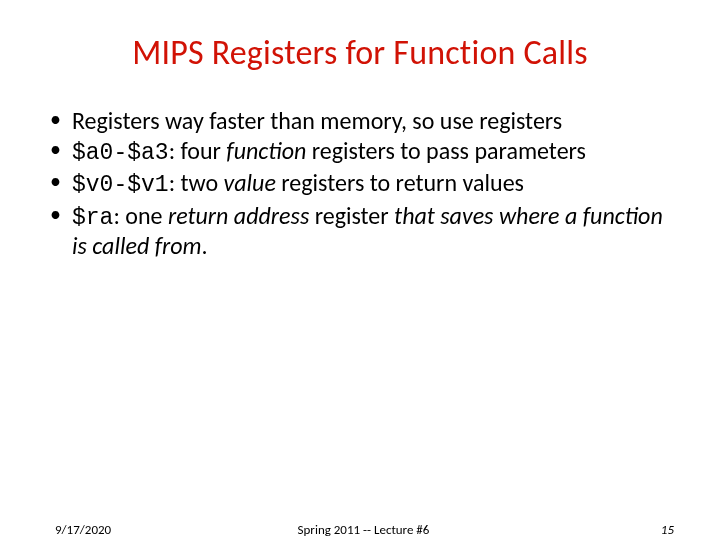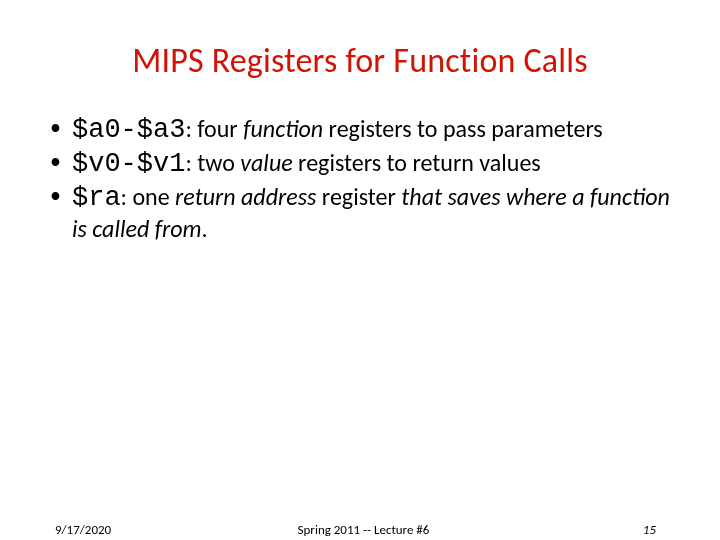--- a/index.html
+++ b/index.html
@@ -1,37 +1,40 @@
 <!DOCTYPE html>
 <html><head>
 <meta charset="utf-8">
 <style>
   * { margin: 0; padding: 0; box-sizing: border-box; }
   html, body { width: 720px; height: 540px; background: #fff; font-family: Calibri, "Segoe UI", Arial, sans-serif; color: #000; }
   .slide { position: relative; width: 720px; height: 540px; padding: 32px 42px 0 42px; }
-  .title { color: #d11205; font-size: 34px; font-weight: 400; text-align: center; margin: 8px auto 34px; letter-spacing: 0.2px; }
+  .title { color: #d11205; font-size: 34px; font-weight: 400; text-align: center; margin: 0 auto 34px; letter-spacing: 0.2px; }
   .content { font-size: 24px; line-height: 1.18; color: #000; }
   .content ul { list-style: none; padding-left: 8px; }
   .content li { position: relative; padding-left: 22px; margin-bottom: 2px; }
   .content li::before { content: "•"; position: absolute; left: 0; top: 0; font-size: 22px; line-height: 1.22; }
-  .mono { font-family: "Courier New", Courier, monospace; font-size: 27px; }
+  .mono { font-family: "Courier New", Courier, monospace; font-size: 23px; }
   .ital { font-style: italic; }
   .footer { position: absolute; left: 0; right: 0; bottom: 18px; font-size: 13px; color: #000; }
   .f-left  { position: absolute; left: 55px; }
   .f-center{ position: absolute; left: 7px; right: 0; text-align: center; }
-  .f-right { position: absolute; right: 64px; font-style: italic; }
+  .f-right { position: absolute; right: 46px; font-style: italic; }
 </style>
 </head>
 <body>
 
 <div class="slide">
   <h1 class="title">MIPS Registers for Function Calls</h1>
 
   <div class="content">
     <ul>
+      <li>
+        <span>Registers way faster than memory, so use registers</span>
+      </li>
       <li>
         <span class="mono">$a0-$a3</span><span>: four </span><span class="ital">function</span><span> registers to pass parameters</span>
       </li>
       <li>
         <span class="mono">$v0-$v1</span><span>: two </span><span class="ital">value</span><span> registers to return values</span>
       </li>
       <li>
         <span class="mono">$ra</span><span>: one </span><span class="ital">return address</span><span> register </span><span class="ital">that saves where a function is called from</span><span>.</span>
       </li>
     </ul>

